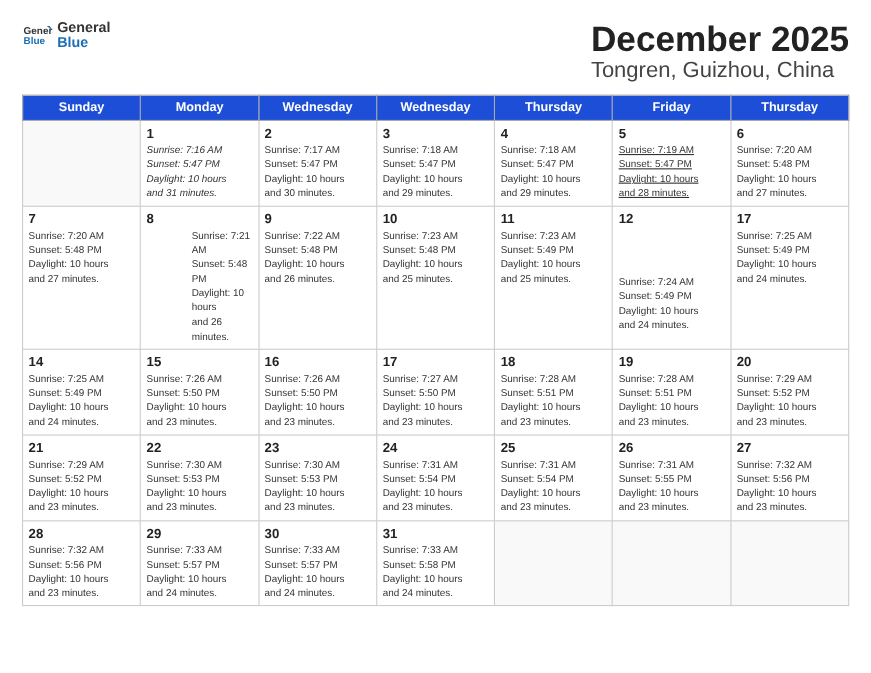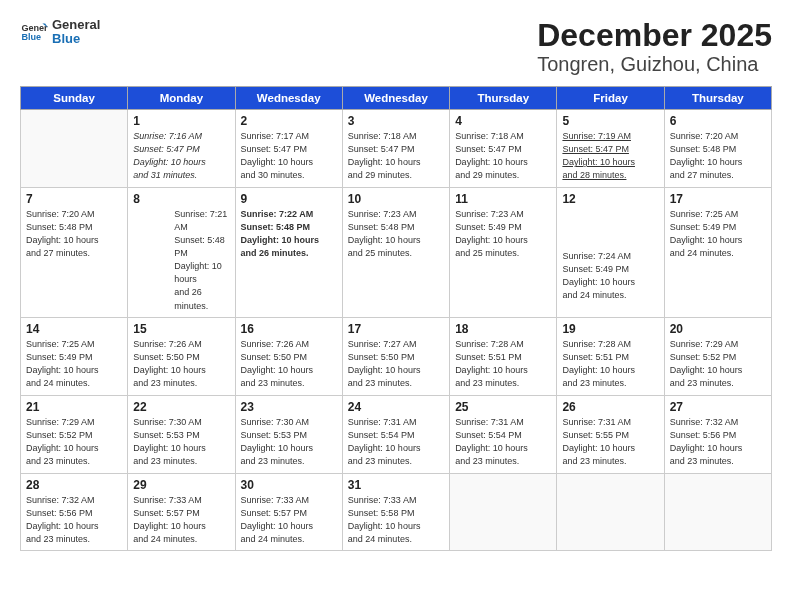--- a/index.html
+++ b/index.html
@@ -179,21 +179,21 @@
           </td>
           <td>
             <span class="day-num">8</span>
             <div class="day-info" style="white-space: pre-line; margin-left: 41px;">Sunrise: 7:21 AM
 Sunset: 5:48 PM
 Daylight: 10 hours
 and 26 minutes.</div>
           </td>
           <td>
             <span class="day-num">9</span>
-            <div class="day-info" style="white-space: pre-line; font-weight: bold;">Sunrise: 7:22 AM
+            <div class="day-info" style="white-space: pre-line;">Sunrise: 7:22 AM
 Sunset: 5:48 PM
 Daylight: 10 hours
 and 26 minutes.</div>
           </td>
           <td>
             <span class="day-num">10</span>
             <div class="day-info" style="white-space: pre-line;">Sunrise: 7:23 AM
 Sunset: 5:48 PM
 Daylight: 10 hours
 and 25 minutes.</div>

